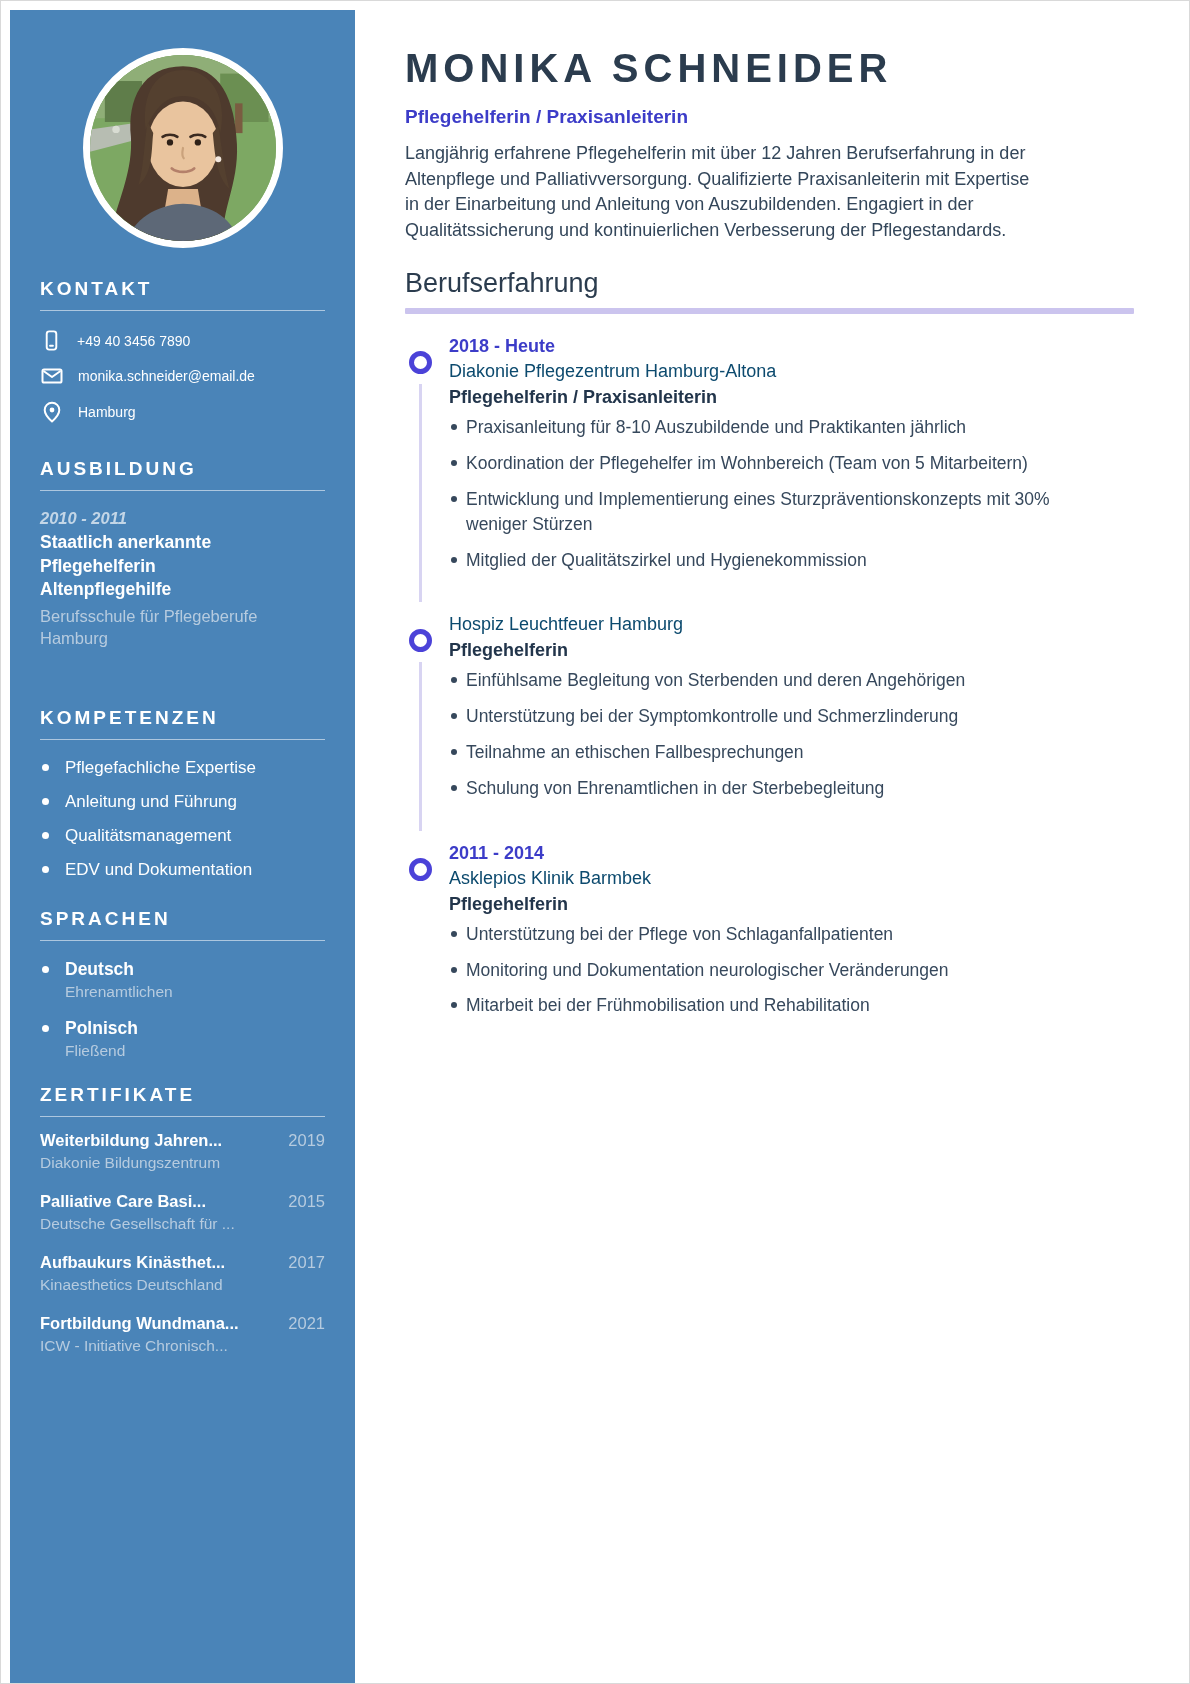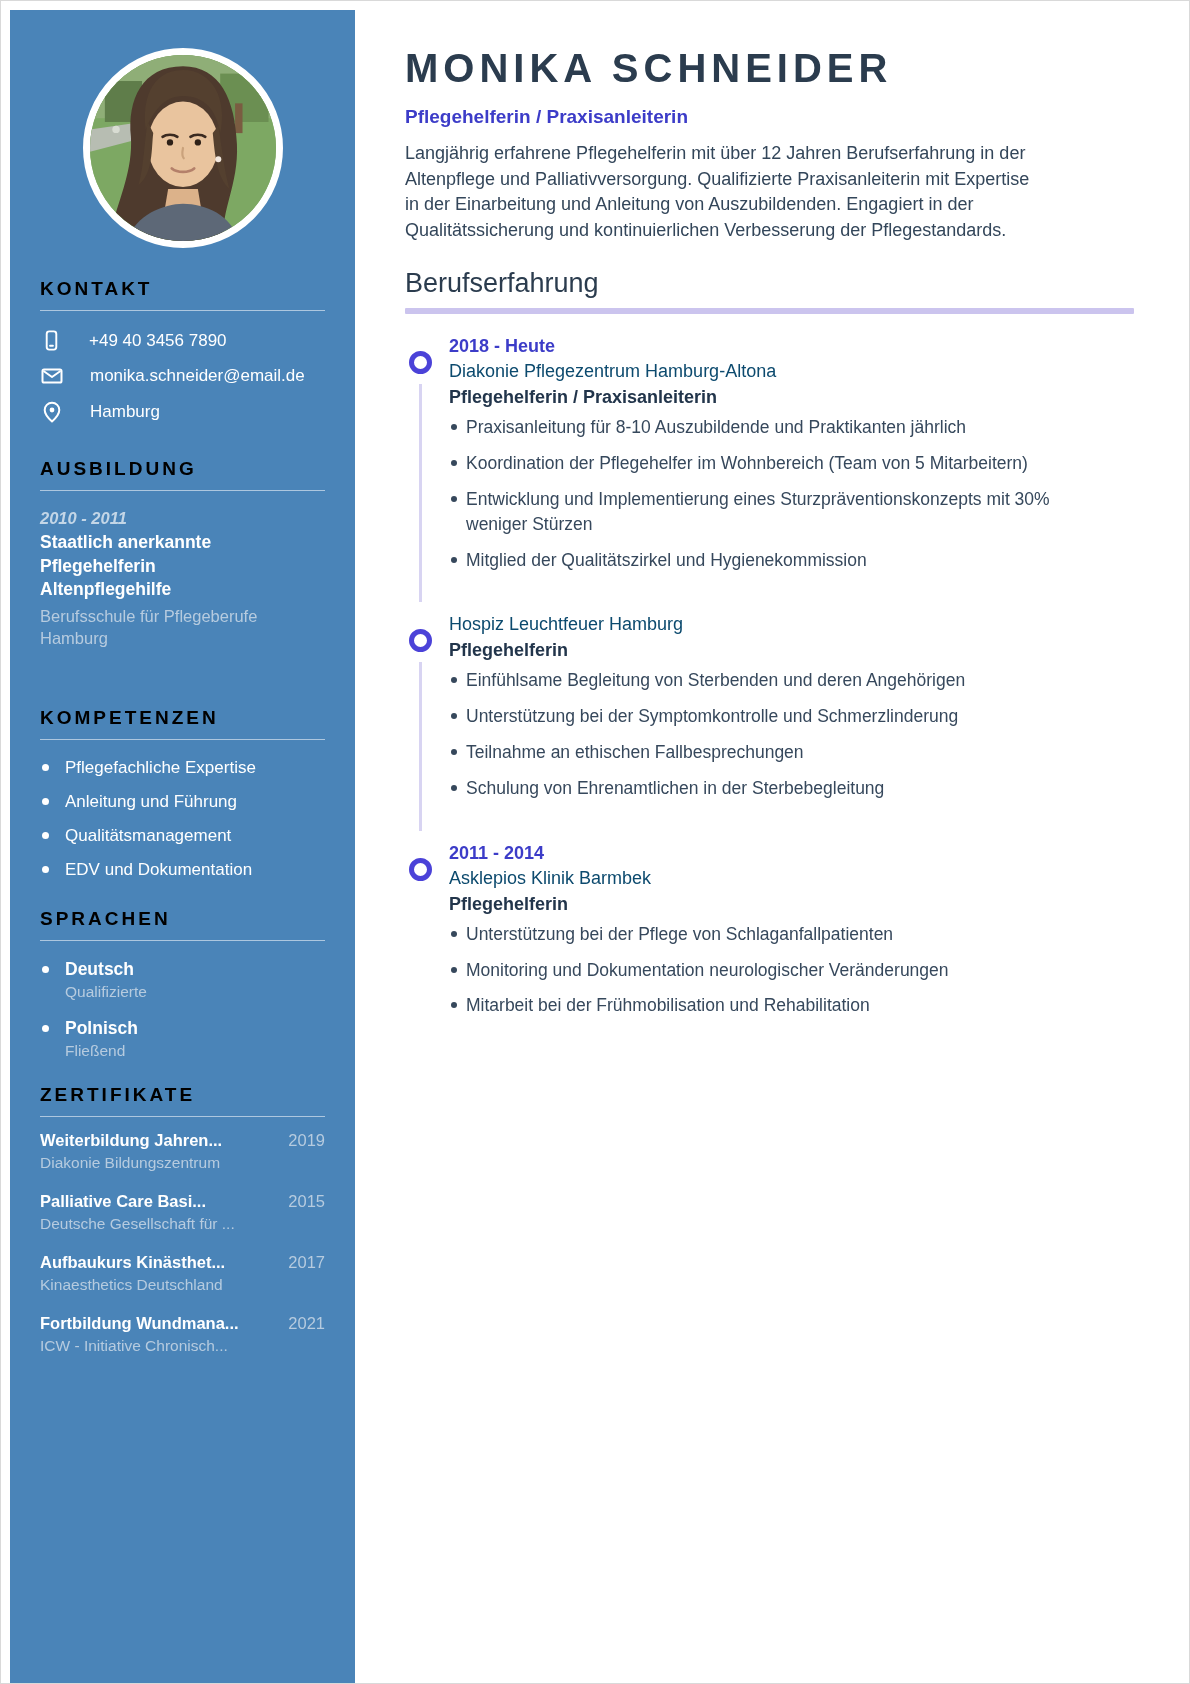--- a/index.html
+++ b/index.html
@@ -25,27 +25,27 @@
   }
   .photo-wrap { width:200px; height:200px; margin:38px auto 0; }
   .photo {
     width:200px; height:200px; border-radius:50%;
     border:7px solid #fff; overflow:hidden; background:#7da863;
   }
   .photo svg { display:block; width:100%; height:100%; }
 
   .side-section { margin-top:30px; }
   .side-heading {
-    font-size:19px; font-weight:700; letter-spacing:3px; color:#000000;
+    font-size:19px; font-weight:700; letter-spacing:3px; color:#ffffff;
   }
   .side-rule {
     height:1px; background:rgba(255,255,255,.55); margin:10px 0 18px;
   }
 
-  .contact-row { display:flex; align-items:center; gap:26px; margin-bottom:12px; font-size:17px;text-align:right; }
+  .contact-row { display:flex; align-items:center; gap:14px; margin-bottom:12px; font-size:14px;text-align:right; }
   .contact-row svg { flex:0 0 auto; display:block; }
 
   .edu-period { font-size:16.5px; color:#c3d6e7; font-weight:600;font-style:italic; }
   .edu-title { font-size:17.5px; font-weight:700; color:#fff; line-height:1.35; margin-top:3px; max-width:230px; }
   .edu-inst  { font-size:16.5px; color:#b6cbdf; line-height:1.35; margin-top:3px; max-width:220px; }
 
   .dot-list { list-style:none; }
   .dot-list li {
     position:relative; padding-left:25px; margin-bottom:14px; font-size:17px; color:#fff;
   }
@@ -202,21 +202,21 @@
           </ul>
       </section>
 
       <section class="side-section" style="margin-top:28px">
         <div class="side-heading">SPRACHEN</div>
         <div class="side-rule"></div>
         <div>
 
         <div class="lang-item">
               <div class="lang-name">Deutsch</div>
-              <div class="lang-level">Qualifizierte</div>
+              <div class="lang-level">Ehrenamtlichen</div>
             </div>
             <div class="lang-item">
               <div class="lang-name">Polnisch</div>
               <div class="lang-level">Fließend</div>
             </div>
           </div>
       </section>
 
       <section class="side-section" style="margin-top:24px">
         <div class="side-heading">ZERTIFIKATE</div>

